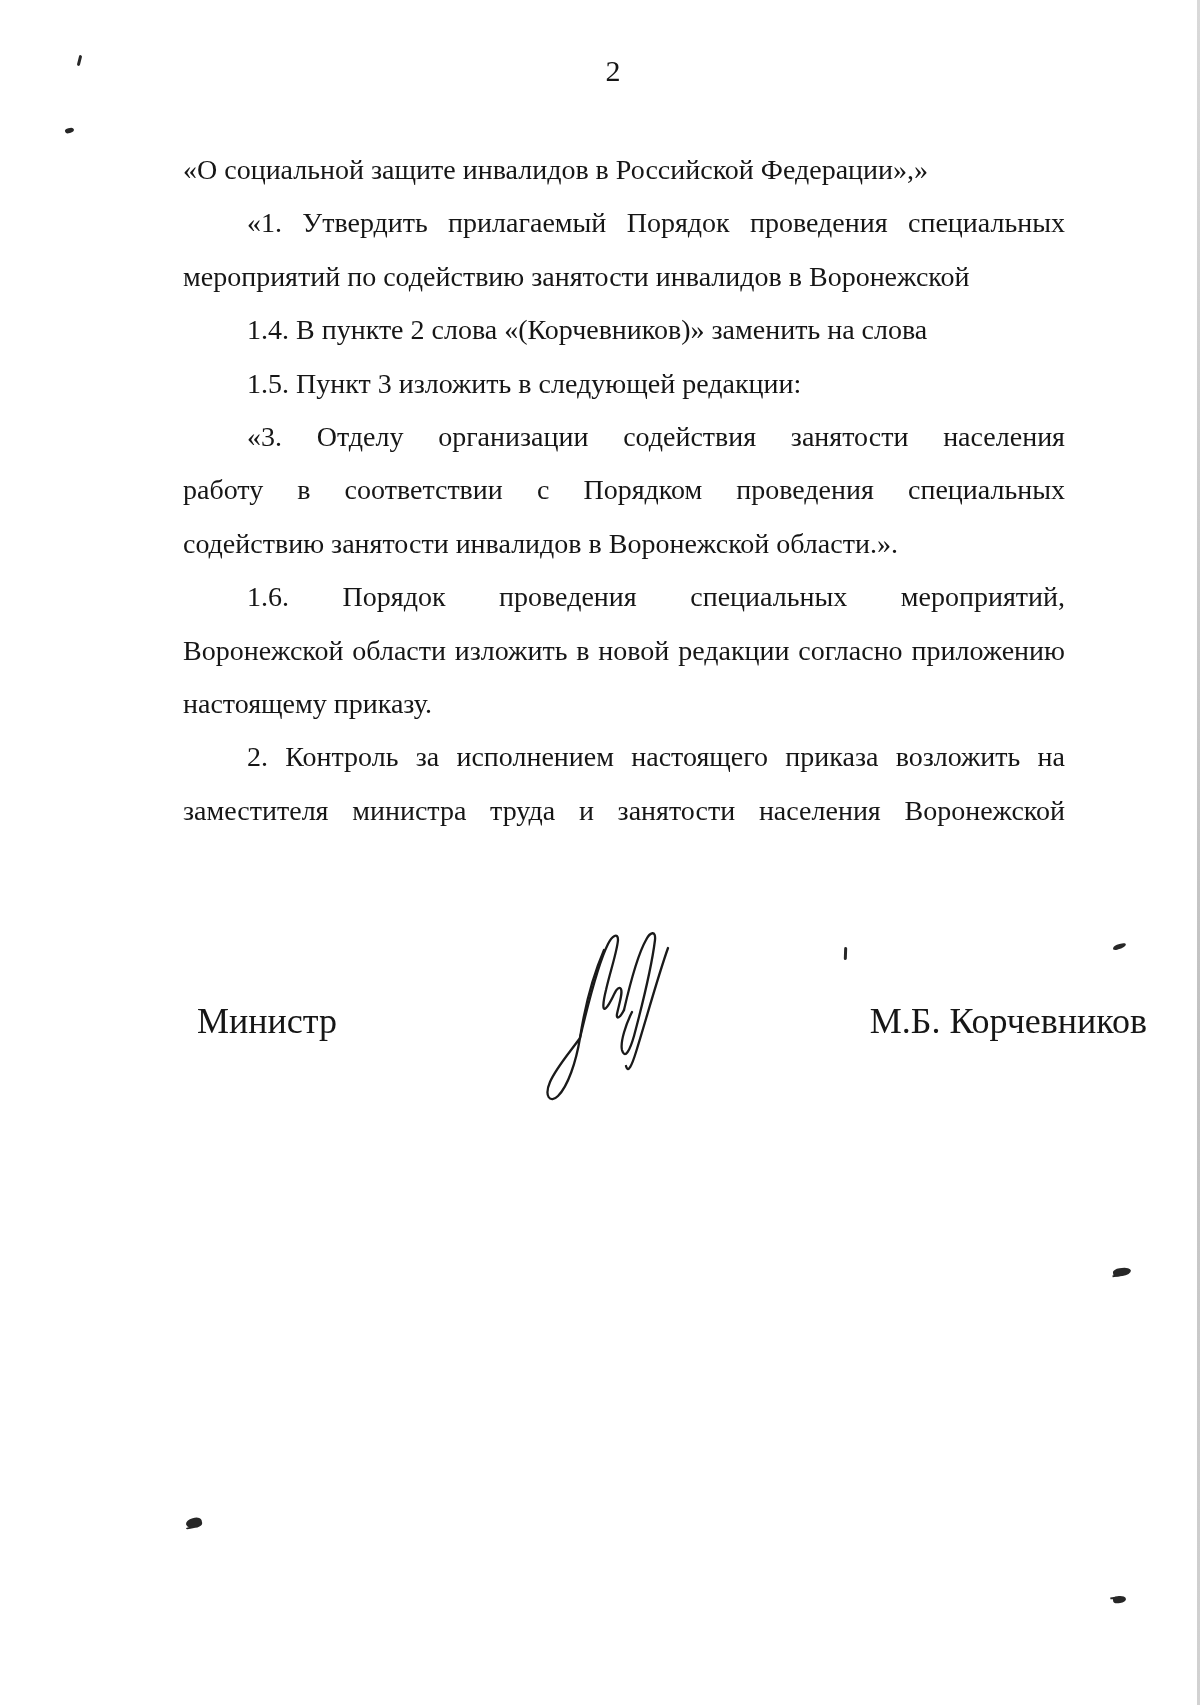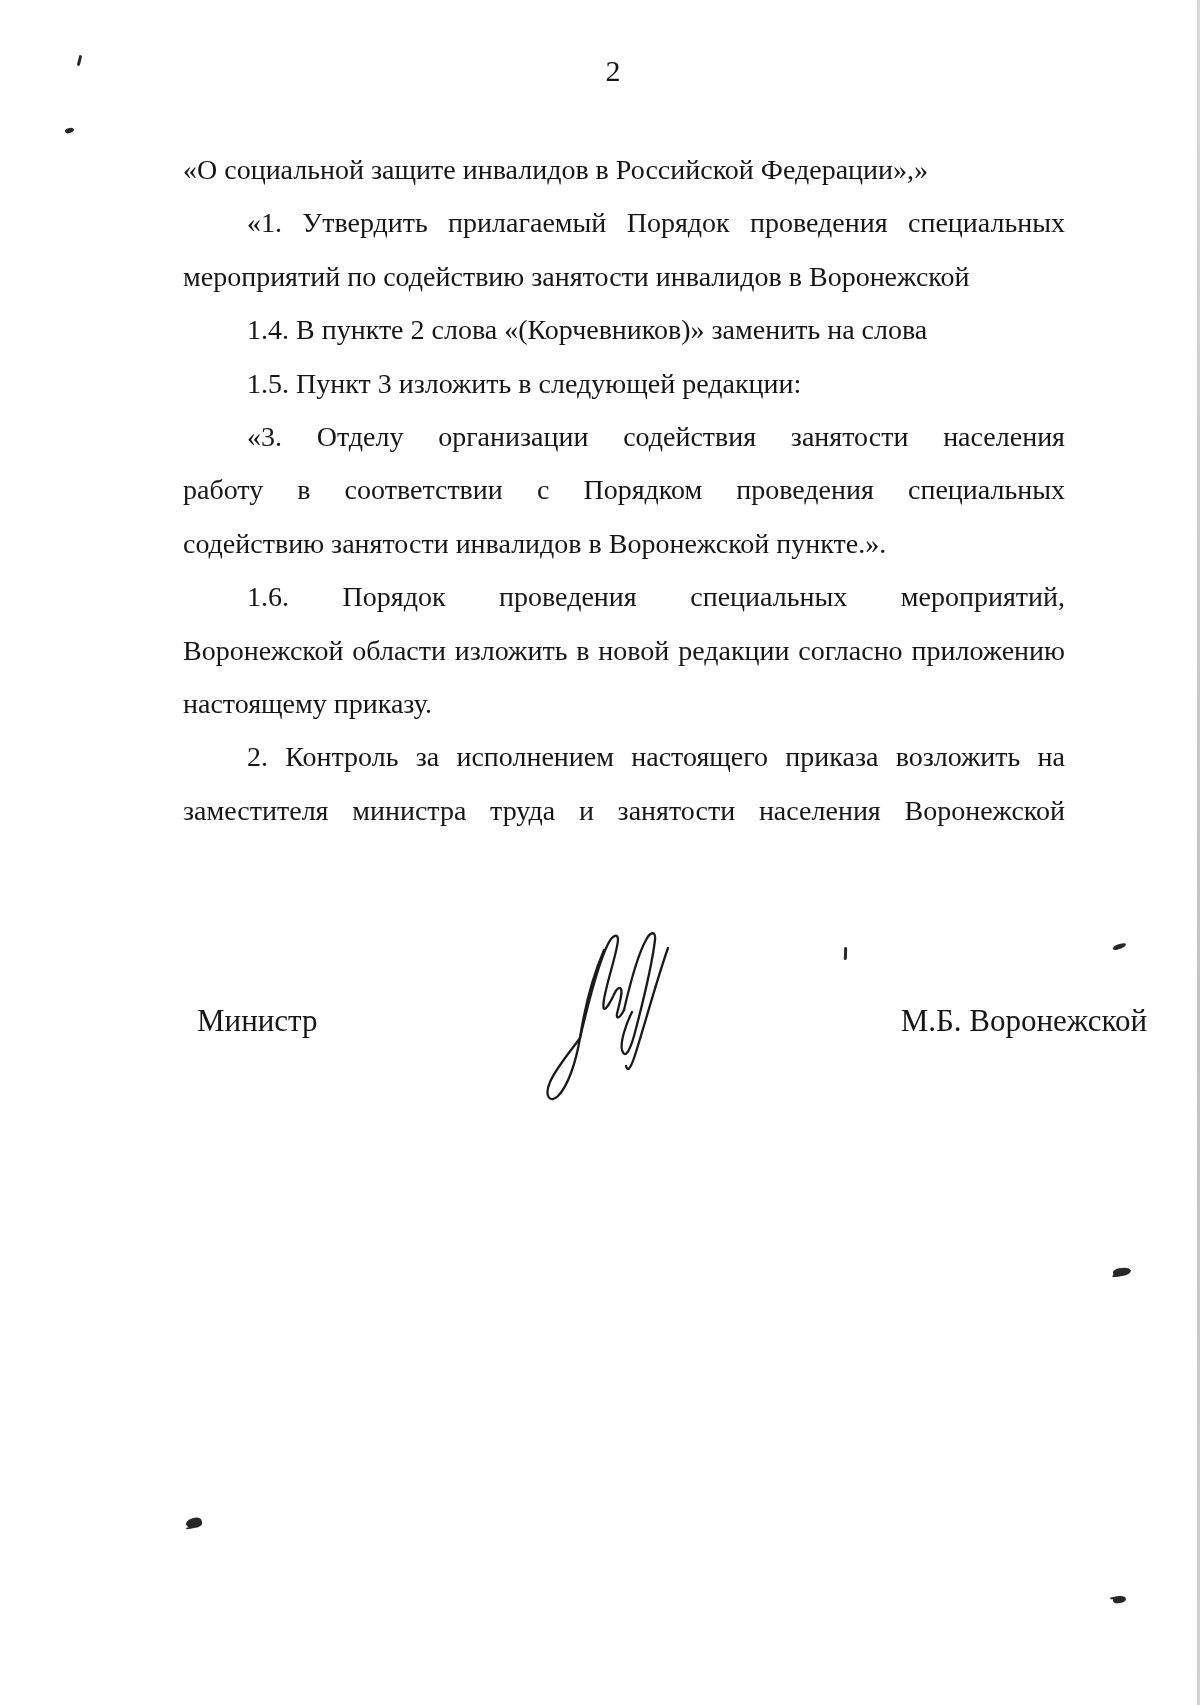--- a/index.html
+++ b/index.html
@@ -40,21 +40,21 @@
   }
   .line.indent { text-indent: 64px; }
 
   .sign-row {
     position: absolute;
     left: 197px; top: 1003px;
     width: 950px;
     display: flex;
     justify-content: space-between;
     align-items: baseline;
-    font-size: 31px;
+    font-size: 36px;
     line-height: 36px;
   }
   .signature-svg {
     position: absolute;
     left: 540px; top: 920px;
     width: 140px; height: 192px;
   }
   .signature-svg path {
     fill: none;
     stroke: #1a1a1a;
@@ -92,38 +92,38 @@
   <div class="page-number">2</div>
 
   <div class="body-text" id="paragraphs">
       <div class="line">«О социальной защите инвалидов в Российской Федерации»,» исключить.</div>
       <div class="line just indent">«1. Утвердить прилагаемый Порядок проведения специальных</div>
       <div class="line">мероприятий по содействию занятости инвалидов в Воронежской области.».</div>
       <div class="line indent">1.4. В пункте 2 слова «(Корчевников)» заменить на слова «(Швырков)».</div>
       <div class="line indent">1.5. Пункт 3 изложить в следующей редакции:</div>
       <div class="line just indent">«3. Отделу организации содействия занятости населения организовать</div>
       <div class="line just">работу в соответствии с Порядком проведения специальных мероприятий по</div>
-      <div class="line">содействию занятости инвалидов в Воронежской пункте.».</div>
+      <div class="line">содействию занятости инвалидов в Воронежской области.».</div>
       <div class="line just indent">1.6. Порядок проведения специальных мероприятий, способствующих</div>
       <div class="line just">Воронежской области изложить в новой редакции согласно приложению к</div>
       <div class="line">настоящему приказу.</div>
       <div class="line just indent">2. Контроль за исполнением настоящего приказа возложить на</div>
       <div class="line just">заместителя министра труда и занятости населения Воронежской области</div>
     </div>
 
   <svg class="signature-svg" viewBox="0 0 140 192" aria-hidden="true">
     <path d="M 64 30 C 52 58, 44 92, 40 118 C 36 142, 28 166, 18 176 C 10 184, 4 176, 10 162 C 16 148, 30 132, 40 118"></path>
     <path d="M 40 118 C 48 84, 58 44, 68 24 C 72 16, 78 12, 78 20 C 77 32, 70 52, 66 70 C 63 82, 62 92, 66 88 C 72 82, 76 66, 80 68 C 84 70, 79 84, 77 94 C 76 100, 80 98, 84 90"></path>
     <path d="M 84 90 C 90 64, 98 34, 106 20 C 110 12, 116 10, 115 20 C 112 44, 102 86, 94 116 C 90 130, 85 140, 82 130 C 80 122, 86 104, 92 92"></path>
     <path d="M 128 28 C 118 56, 106 100, 96 132 C 92 145, 88 154, 86 146"></path>
   </svg>
 
   <div class="sign-row">
     <span>Министр</span>
-    <span>М.Б. Воронежской</span>
+    <span>М.Б. Корчевников</span>
   </div>
 
   <span class="speck sp-a"></span>
   <span class="speck sp-b"></span>
   <span class="speck sp-c"></span>
   <span class="speck sp-d"></span>
   <span class="speck sp-e"></span>
   <span class="speck sp-f"></span>
   <span class="speck sp-g"></span>
 

